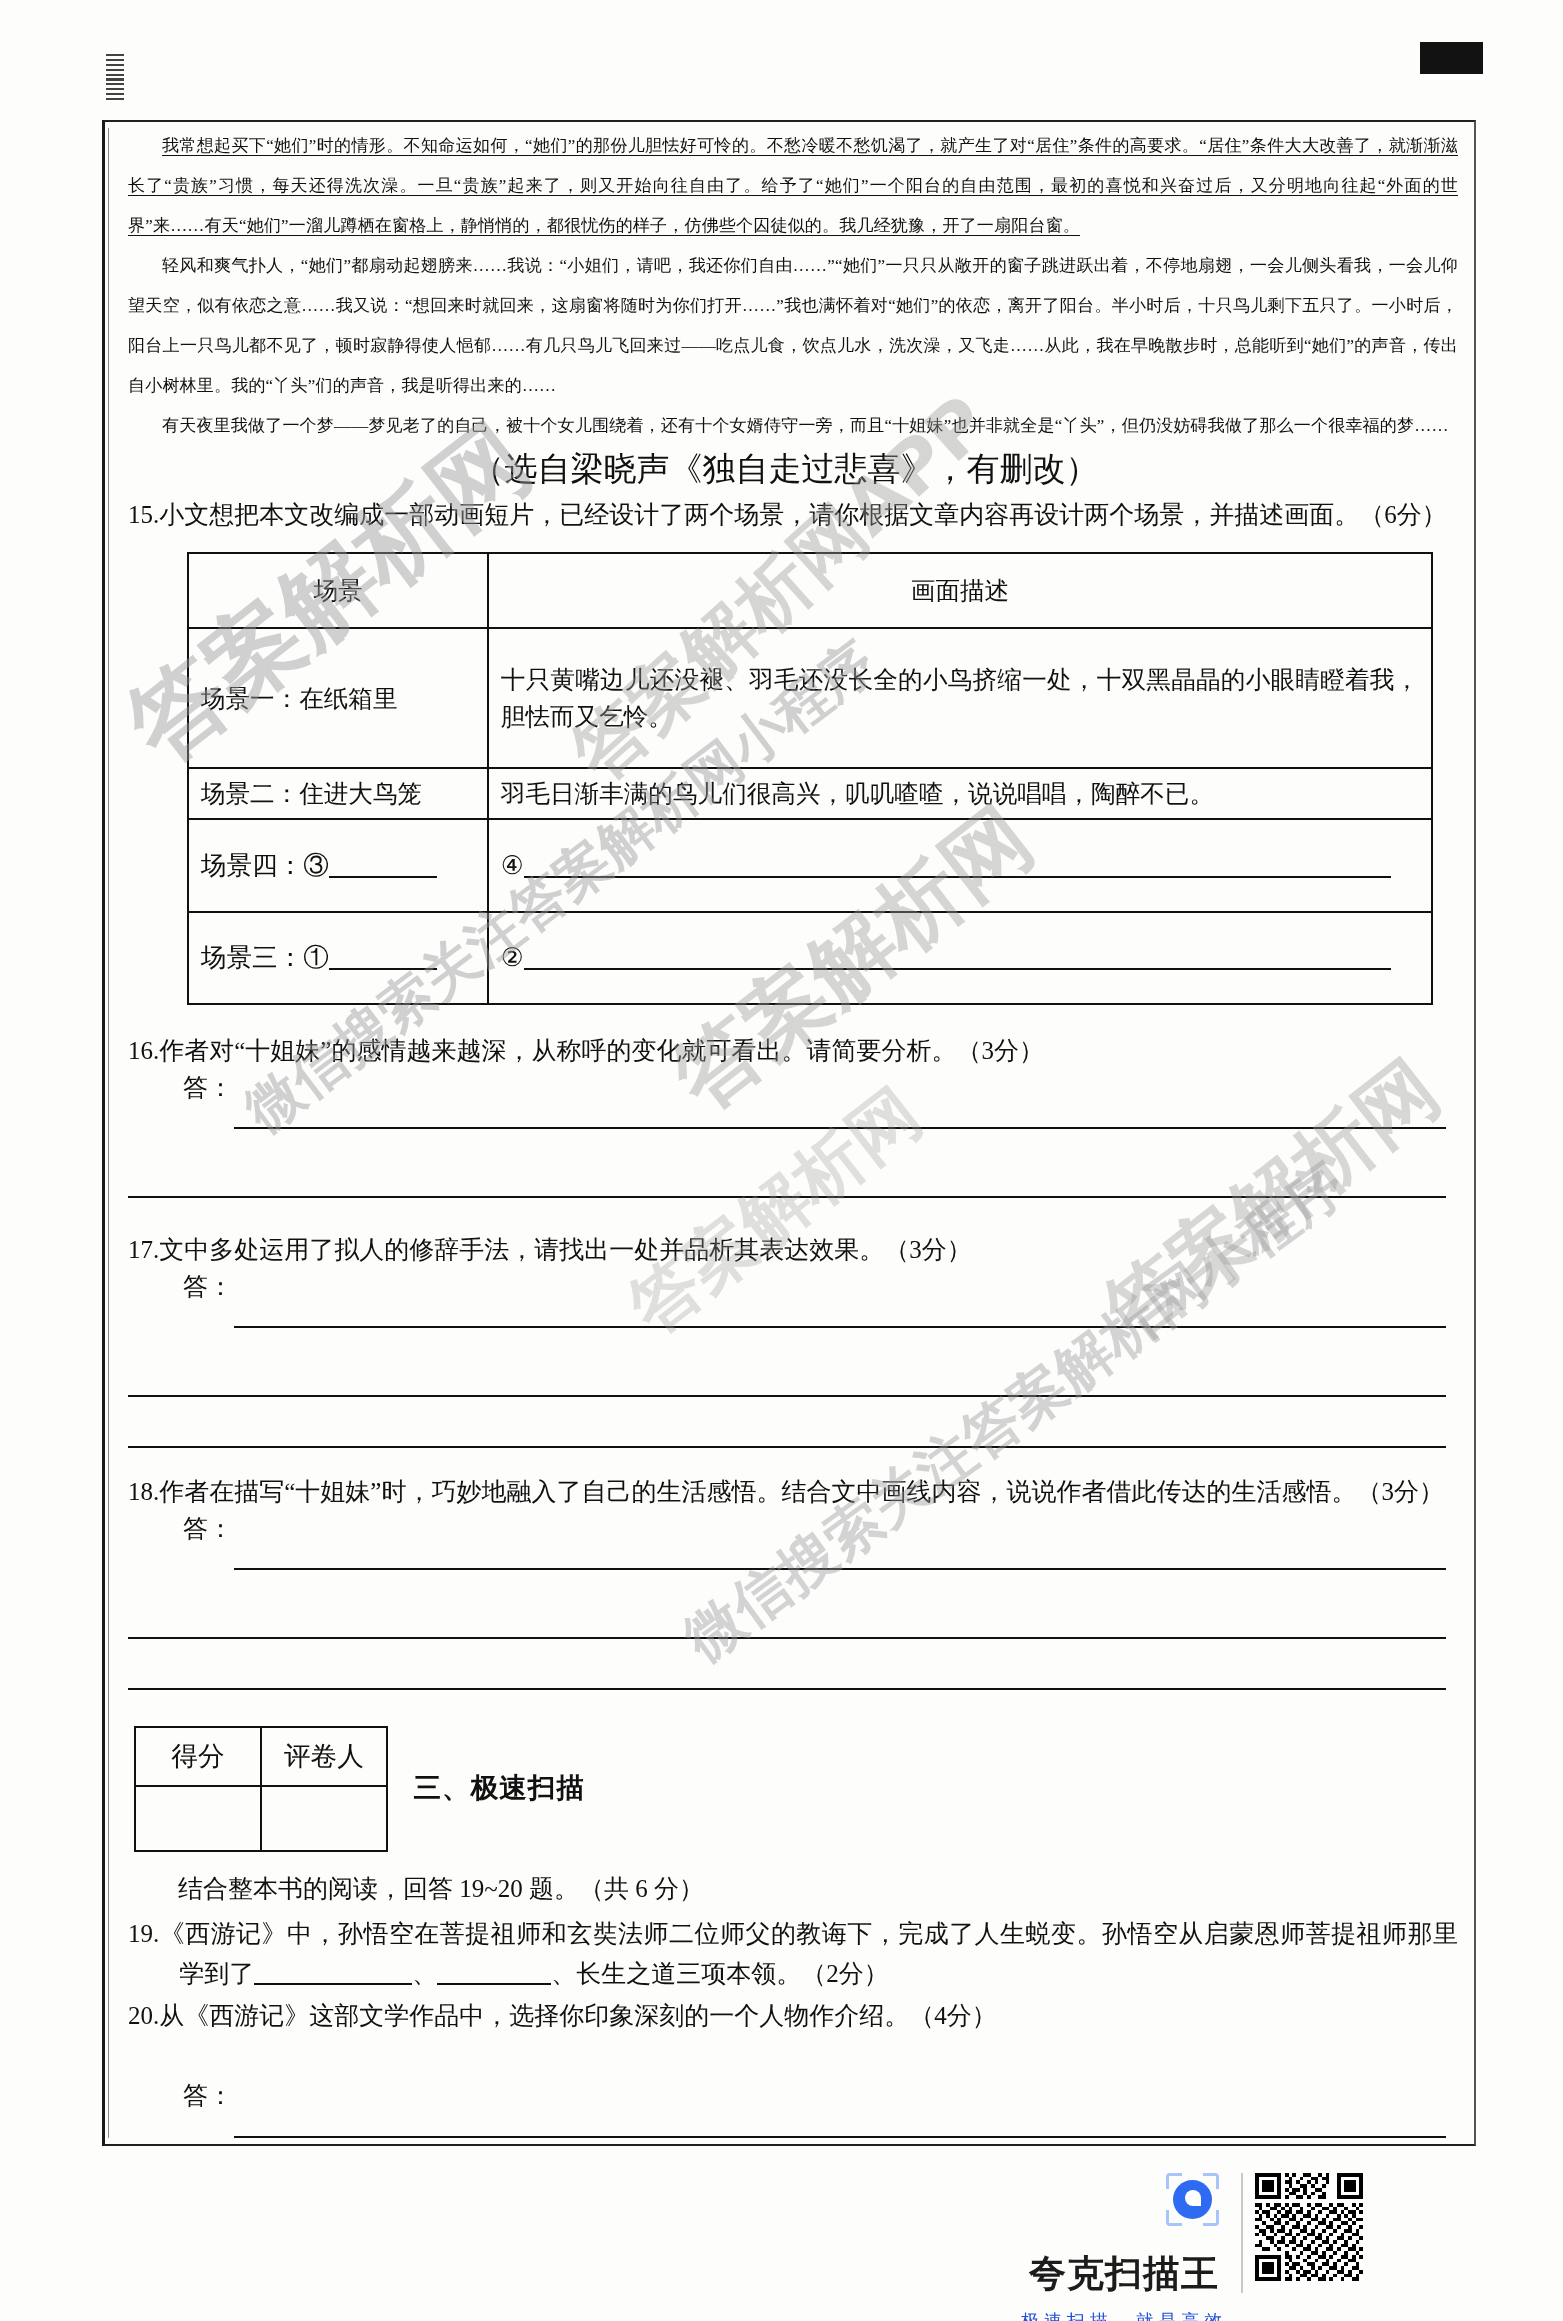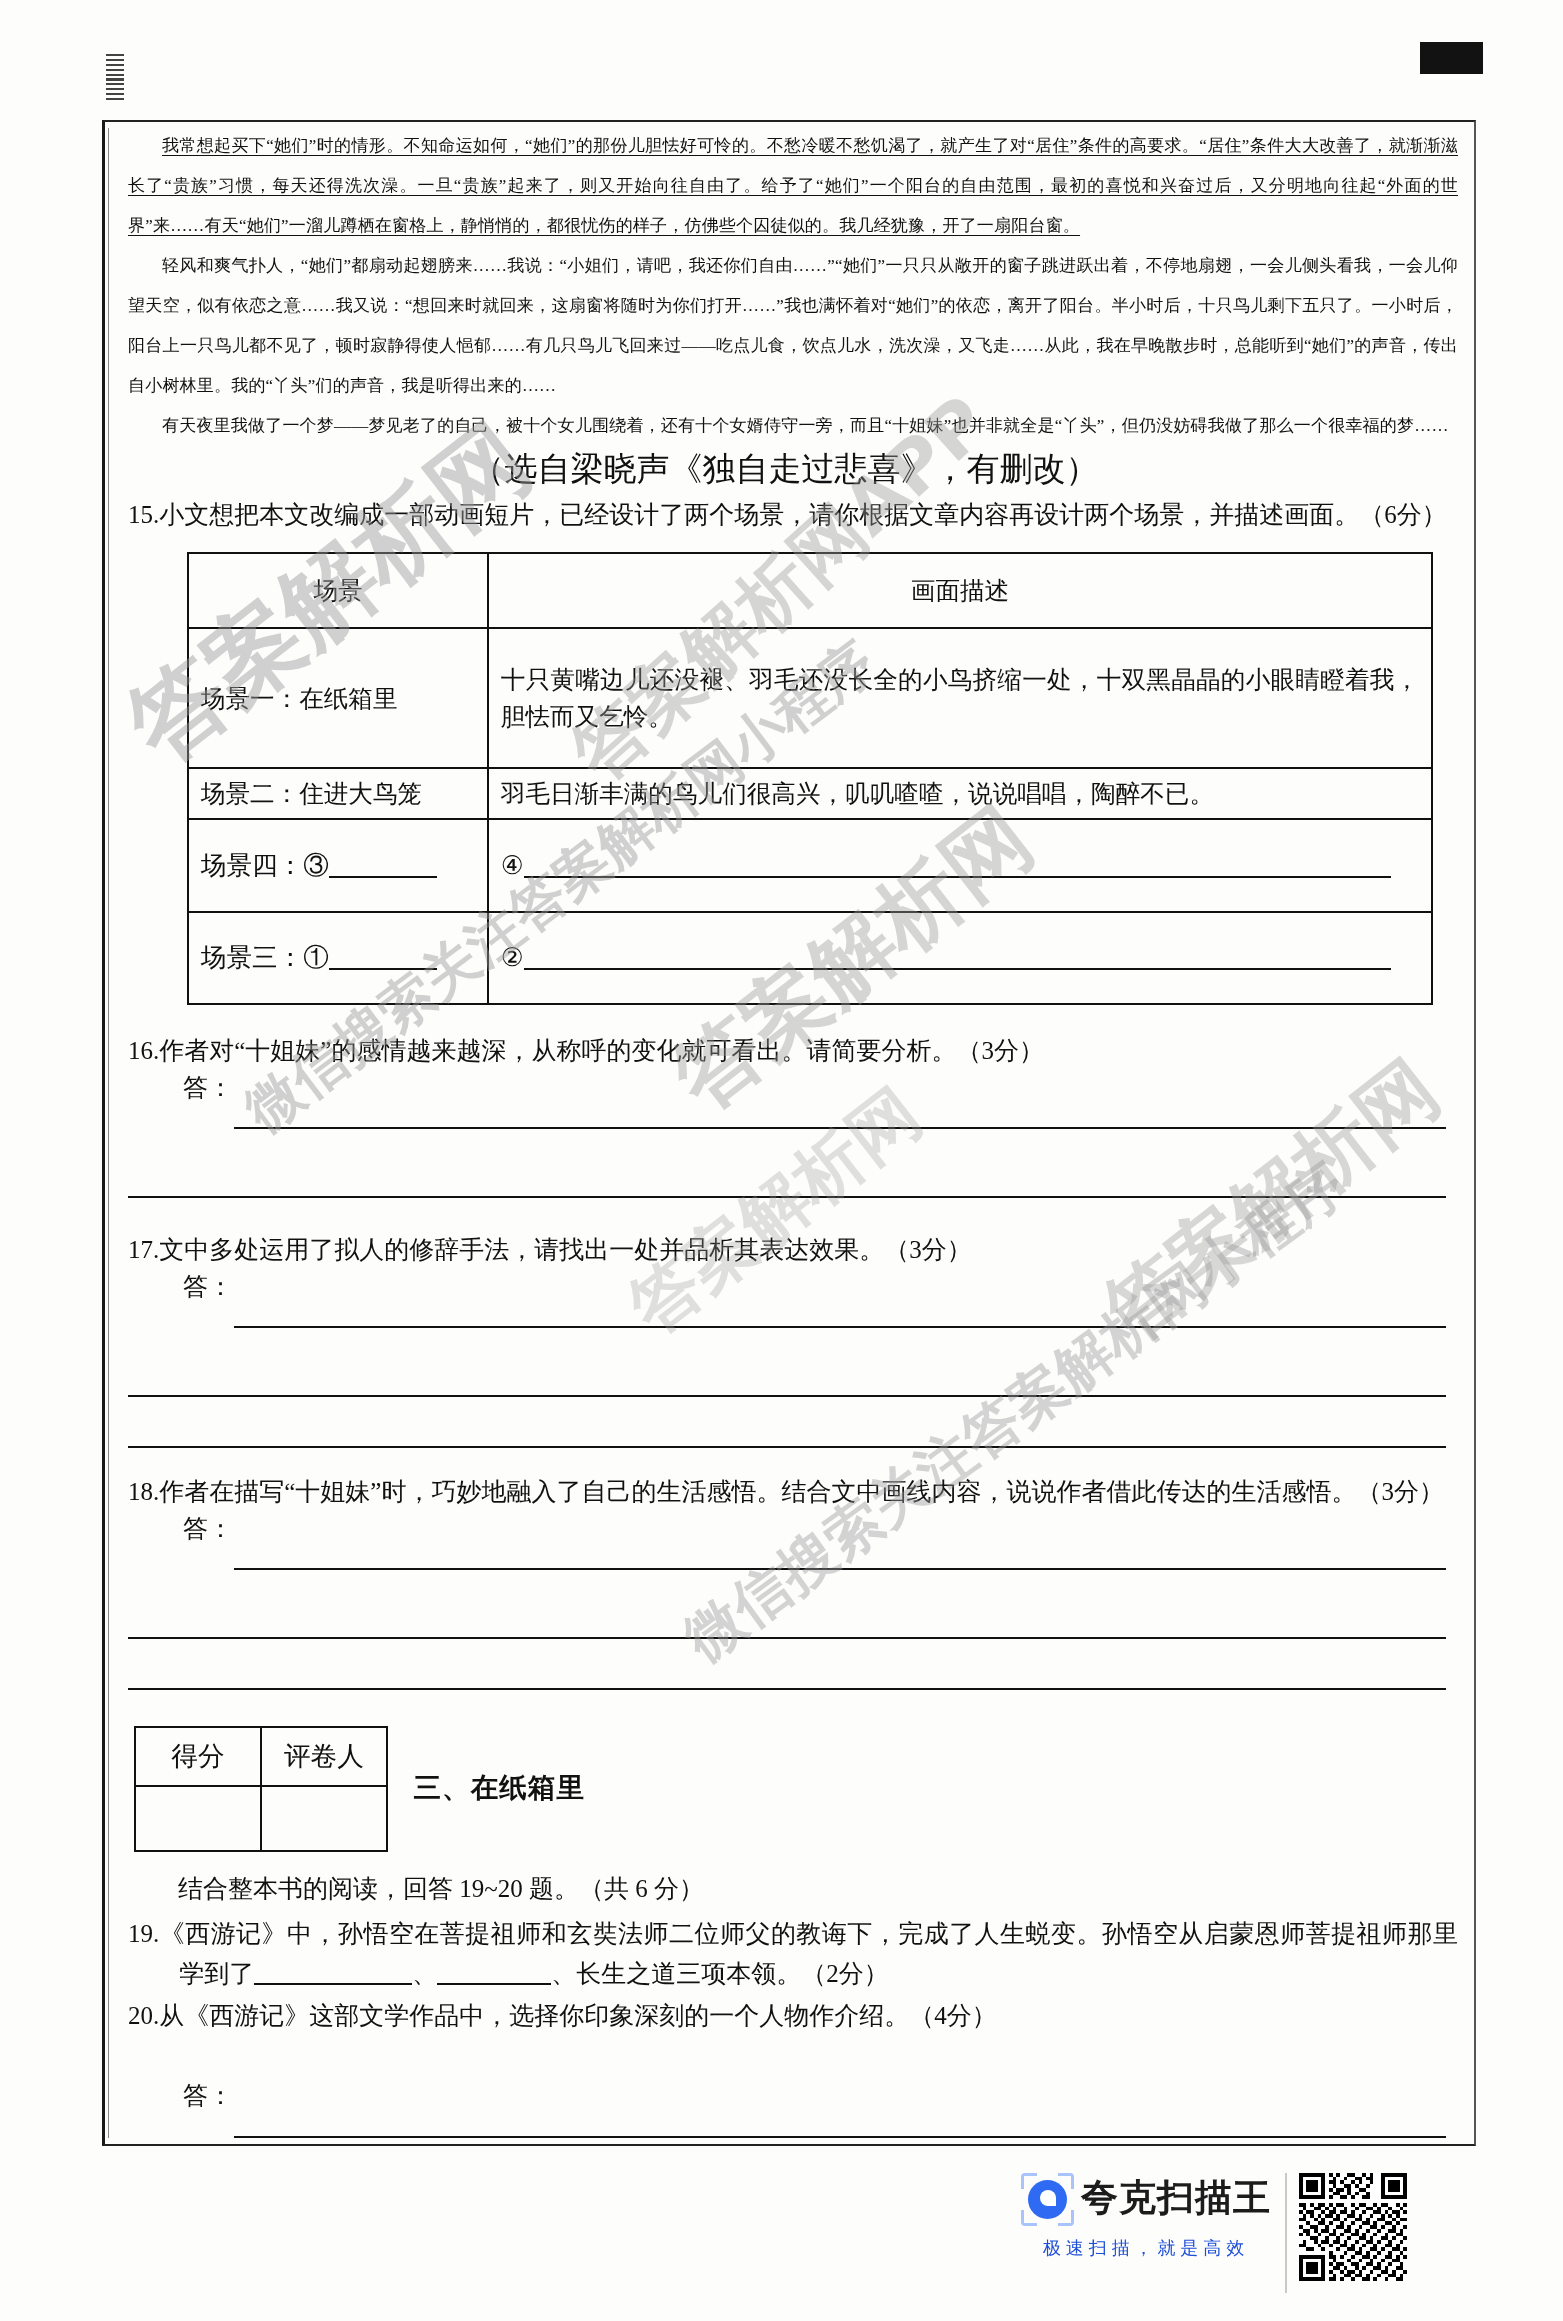--- a/index.html
+++ b/index.html
@@ -202,21 +202,21 @@
 
   
   .footer {
     position: absolute;
     left: 1021px; top: 2173px;
     display: flex;
     align-items: flex-start;
     gap: 13.8px;
   }
   .brand-col { display: flex; flex-direction: column; align-items: center; }
-  .brand-row { display: flex; align-items: flex-start; gap: 7px; }
+  .brand-row { display: flex; align-items: flex-end; gap: 23px; flex-direction: column; }
   .q-logo {
     position: relative;
     width: 53px; height: 53px;
   }
   .q-logo .circle {
     position: absolute; left: 6.9px; top: 6.9px;
     width: 39px; height: 39px;
     border-radius: 50%;
     background: #2f6bf2;
   }
@@ -364,21 +364,21 @@
             <tr>
           <td class="head">得分</td>
           <td class="head">评卷人</td>
         </tr>
         <tr>
           <td class="fill"></td>
           <td class="fill"></td>
         </tr>
       </tbody>
         </table>
-      <div class="section-title">三、在纸箱里</div>
+      <div class="section-title">三、极速扫描</div>
     </div>
 
     <div class="lead-line">结合整本书的阅读，回答 19~20 题。（共 6 分）</div>
 
     
     <div class="q q-hang" style="margin-top:5px">
       <span class="qnum">19.</span><span>《西游记》中，孙悟空在菩提祖师和玄奘法师二位师父的教诲下，完成了人生蜕变。孙悟空从启蒙恩师菩提祖师那里学到了</span><span class="fill-blank" style="width:158px"></span><span>、</span><span class="fill-blank" style="width:114px"></span><span>、长生之道三项本领。（2分）</span>
     </div>
 
     

